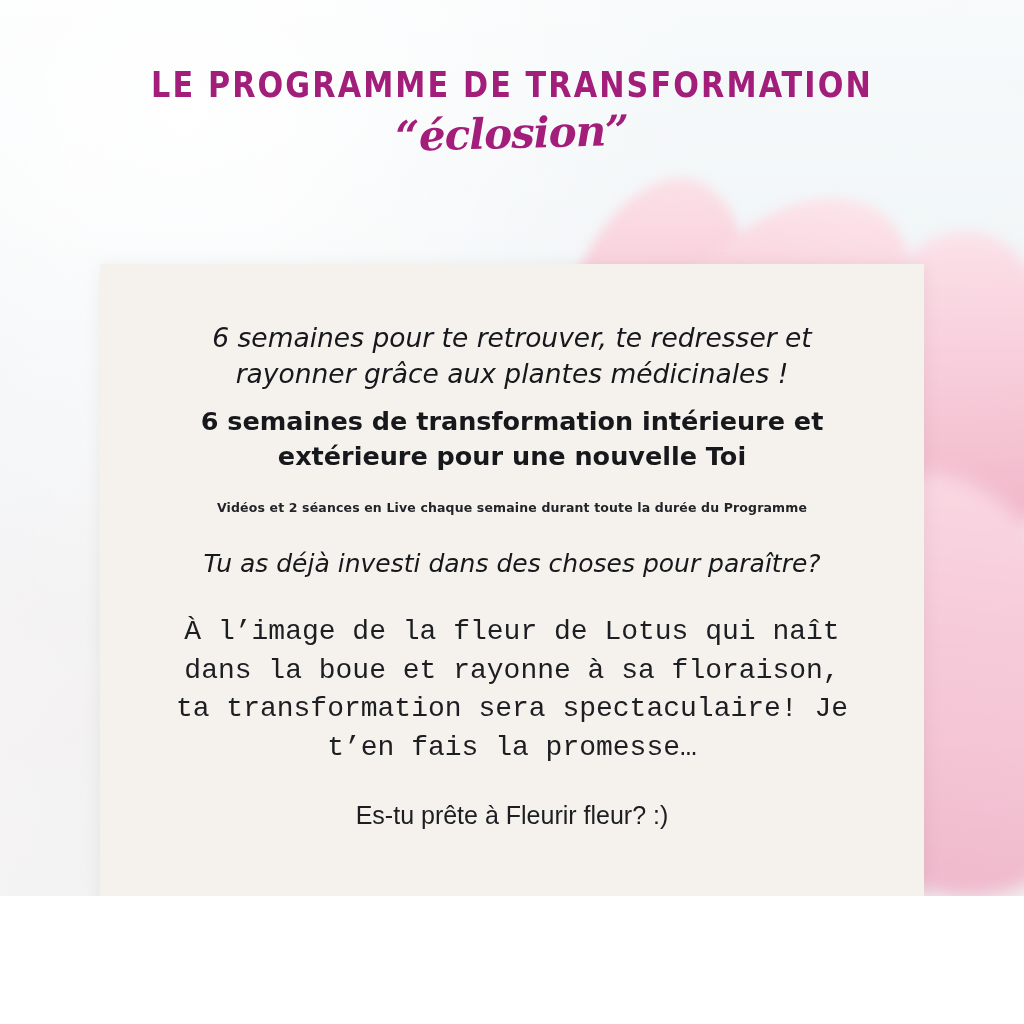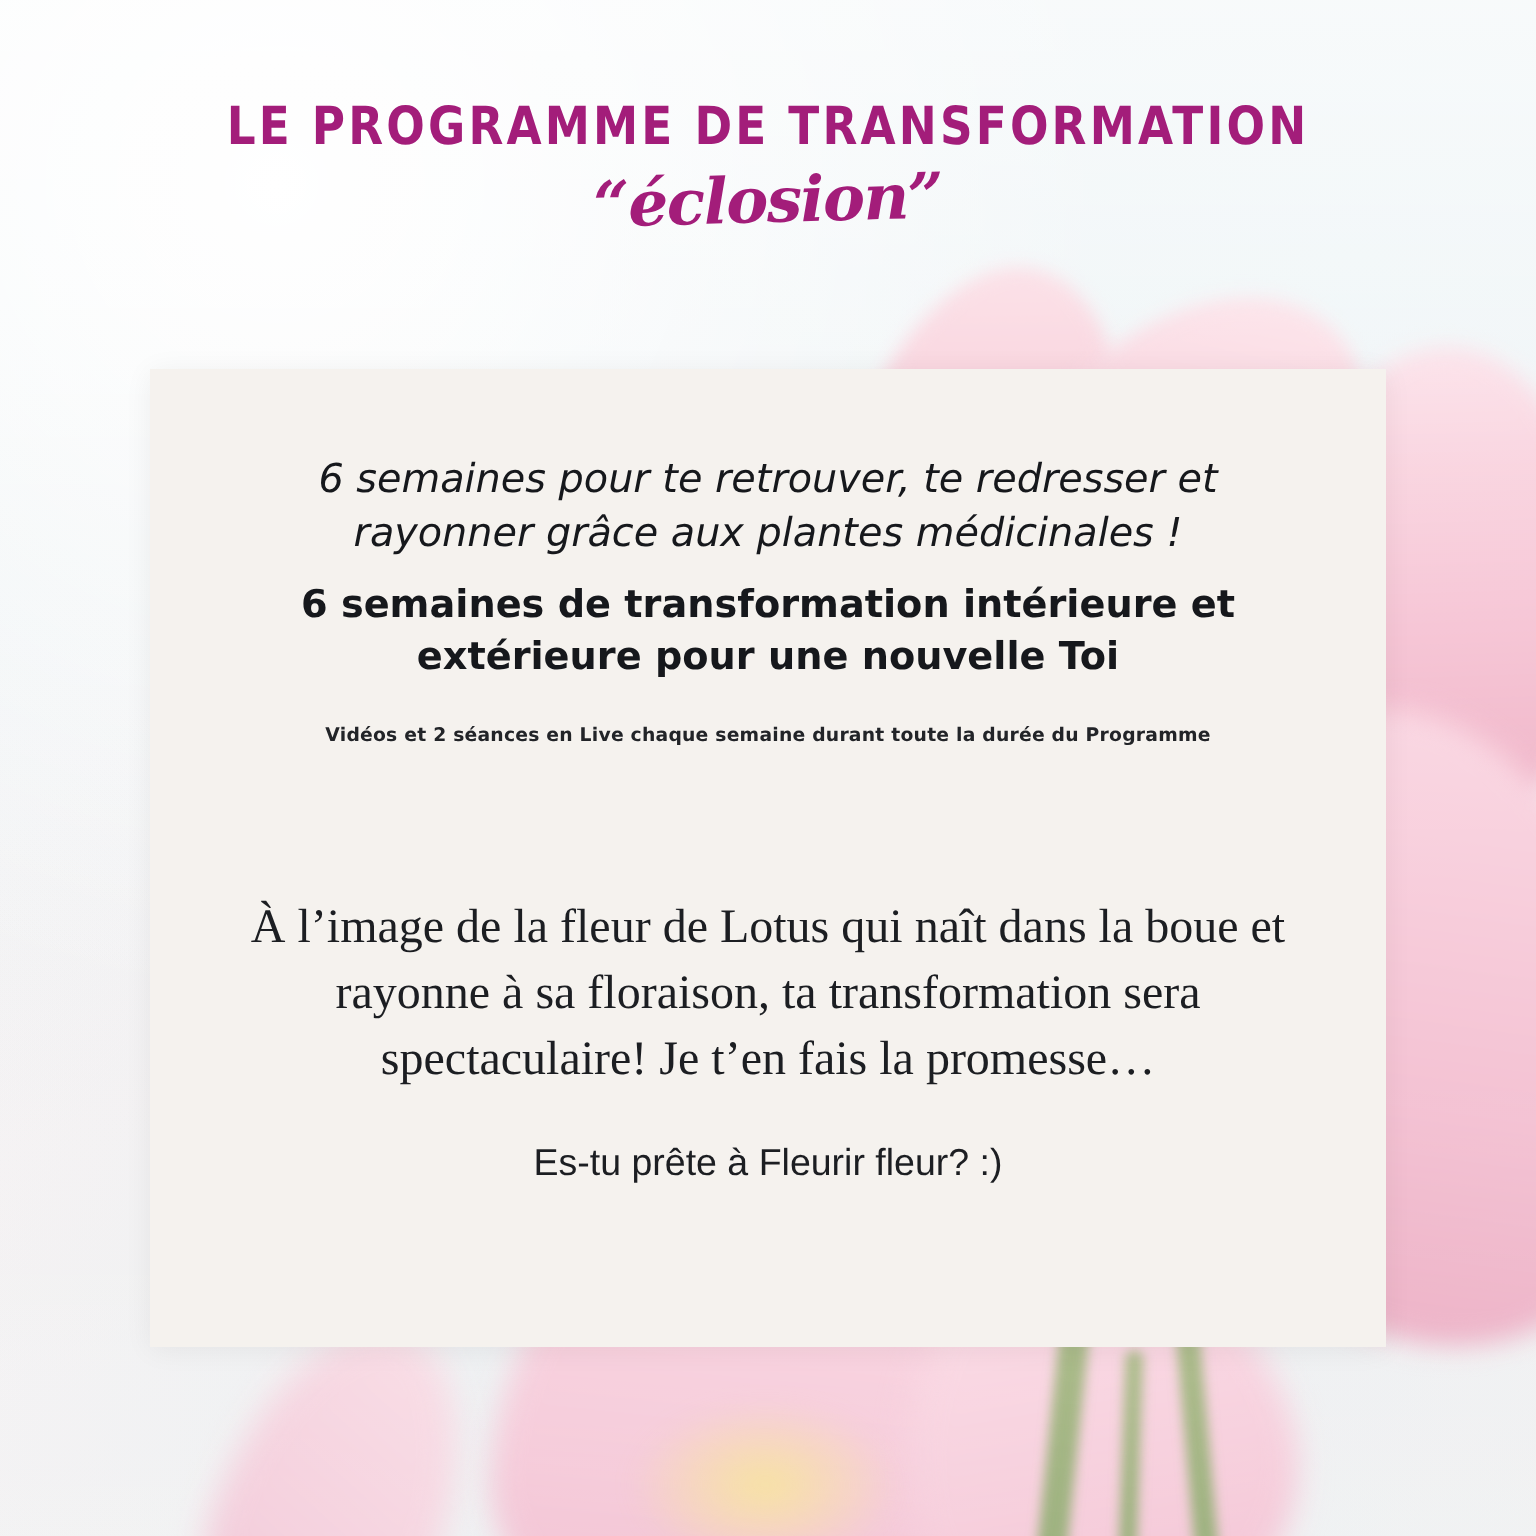--- a/index.html
+++ b/index.html
@@ -10,21 +10,21 @@
     width: 1024px;
     height: 1024px;
     overflow: hidden;
     font-family: "Liberation Sans", sans-serif;
   }
 
   
   .poster {
     position: relative;
     width: 1024px;
-    height: 1024px;
+    height: 896px;
     background: linear-gradient(160deg, #f4f7f8 0%, #eef3f5 28%, #f6f2f3 55%, #efeff0 100%);
     overflow: hidden;
   }
   .bg-layer {
     position: absolute;
     inset: 0;
     pointer-events: none;
   }
   
   .bg-wash {
@@ -139,21 +139,21 @@
     font-size: 42px;
     color: #a31d7a;
     letter-spacing: -1px;
     transform: rotate(-1.5deg);
   }
 
   
   .card {
     position: absolute;
     left: 100px;
-    top: 246px;
+    top: 264px;
     width: 824px;
     height: 652px;
     background: #f5f2ee;
     box-shadow: 0 2px 18px rgba(0,0,0,0.06);
     z-index: 6;
     box-sizing: border-box;
     padding: 56px 60px 40px 60px;
     text-align: center;
     color: #16181c;
   }
@@ -190,24 +190,24 @@
   }
   .quote {
     margin-top: 32px;
     font-style: italic;
     font-size: 25px;
     line-height: 1.34;
     font-family: "DejaVu Sans", sans-serif;
   }
   .body-para {
     margin-top: 32px;
-    font-size: 32px;
+    font-size: 28px;
     line-height: 1.38;
     color: #1c1e22;
-    font-family: Liberation Serif, serif;
+    font-family: Liberation Mono, monospace;
   }
   .closing {
     margin-top: 34px;
     font-size: 25px;
     color: #1c1e22;
     font-family: "Liberation Sans", sans-serif;
   }
 </style>
 </head>
 <body>
@@ -237,21 +237,21 @@
 
   <div class="card">
     <p class="lead">6 semaines pour te retrouver, te redresser et rayonner grâce aux plantes médicinales !</p>
 
 
     <p class="line-bold-big">6 semaines de transformation intérieure et extérieure pour une nouvelle Toi</p>
 
     <p class="fineprint">Vidéos et 2 séances en Live chaque semaine durant toute la durée du Programme</p>
 
     <p class="quote">
-      <br>
+      <span>Tu as déjà investi dans des choses pour paraître?</span><br>
     </p>
 
     <p class="body-para">À l’image de la fleur de Lotus qui naît dans la boue et rayonne à sa floraison, ta transformation sera spectaculaire! Je t’en fais la promesse…</p>
 
     <p class="closing">Es-tu prête à Fleurir fleur? :)</p>
   </div>
 
 </div>
 
 </body></html>

